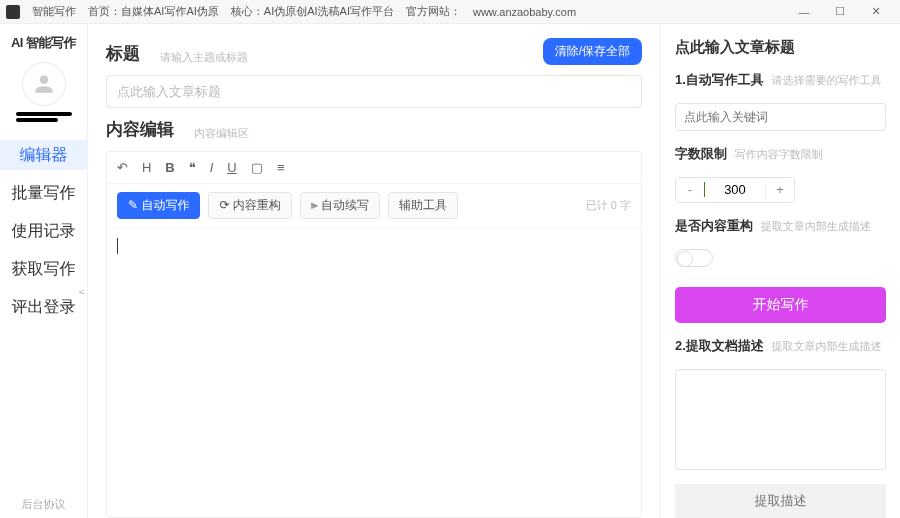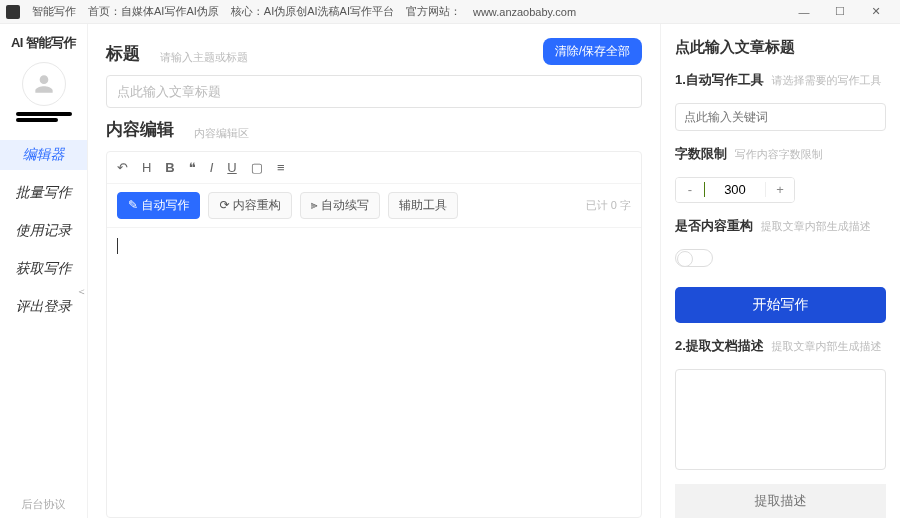--- a/index.html
+++ b/index.html
@@ -13,21 +13,21 @@
 
     .layout { display: flex; height: calc(518px - 24px); }
 
     .sidebar { width: 88px; border-right: 1px solid #f1f1f1; display: flex; flex-direction: column; align-items: center; padding-top: 10px; position: relative; }
     .logo-text { font-size: 13px; font-weight: bold; letter-spacing: -0.5px; }
     .avatar { margin-top: 10px; width: 44px; height: 44px; border-radius: 50%; border: 1px solid #e8e8e8; display: flex; align-items: center; justify-content: center; }
     .avatar svg { width: 26px; height: 26px; fill: #ccc; }
     .user-redact { margin-top: 6px; width: 56px; height: 12px; display: flex; flex-direction: column; gap: 2px; }
     .user-redact div { height: 4px; background: #000; border-radius: 2px; }
     .side-menu { margin-top: 16px; width: 100%; display: flex; flex-direction: column; gap: 8px; }
-    .side-item { width: 100%; height: 30px; display: flex; align-items: center; justify-content: center; font-size: 14px; color: #333; cursor: pointer; font-style: italic; }
+    .side-item { width: 100%; height: 30px; display: flex; align-items: center; justify-content: center; font-size: 16px; color: #333; cursor: pointer; }
     .side-item.active { color: #2b6bff; background: #eaf1ff; }
     .drawer-arrow { position: absolute; right: 0; top: 260px; font-size: 11px; color: #999; }
     .sidebar-footer { position: absolute; bottom: 6px; font-size: 11px; color: #aaa; }
 
     .main { flex: 1; padding: 14px 18px 0 18px; display: flex; flex-direction: column; gap: 10px; overflow: hidden; }
     .heading-row { display: flex; align-items: flex-end; gap: 20px; }
     .heading-row h2 { font-size: 17px; font-weight: bold; }
     .heading-row .hint { font-size: 11px; color: #bbb; }
     .heading-row .save-btn { margin-left: auto; background: #2b6bff; color: #fff; font-size: 12px; border-radius: 8px; padding: 5px 12px; cursor: pointer; border: none; }
     .title-input { width: 100%; border: 1px solid #e3e3e3; border-radius: 4px; padding: 8px 10px; font-size: 13px; outline: none; }
@@ -47,21 +47,21 @@
     .right-panel { width: 240px; border-left: 1px solid #f1f1f1; padding: 14px 14px 0 14px; display: flex; flex-direction: column; gap: 14px; overflow: hidden; }
     .right-panel h3 { font-size: 15px; font-weight: bold; }
     .section-label { font-size: 13px; font-weight: bold; display: inline; }
     .section-hint { font-size: 11px; color: #bbb; margin-left: 4px; }
     .kw-input { width: 100%; border: 1px solid #e3e3e3; border-radius: 4px; padding: 6px 8px; font-size: 12px; outline: none; }
     .stepper { display: flex; align-items: center; border: 1px solid #e3e3e3; border-radius: 4px; width: 120px; height: 28px; overflow: hidden; }
     .stepper button { width: 28px; height: 100%; border: none; background: #fff; cursor: pointer; color: #888; font-size: 13px; }
     .stepper input { flex: 1; text-align: center; border: none; outline: none; font-size: 13px; width: 100%; border-left: 1px solid #4d7c0f; border-right: 1px solid #eee; }
     .toggle { width: 38px; height: 20px; border: 1px solid #ddd; border-radius: 10px; position: relative; cursor: pointer; background: #fff; }
     .toggle::after { content: ""; position: absolute; left: 1px; top: 1px; width: 16px; height: 16px; border-radius: 50%; background: #fff; border: 1px solid #ddd; box-sizing: border-box; }
-    .start-btn { width: 100%; background: #1d4ed8; color: #fff; border: none; border-radius: 5px; padding: 9px 0; font-size: 14px; cursor: pointer; margin-top: 6px; }
+    .start-btn { width: 100%; background: #d946ef; color: #fff; border: none; border-radius: 5px; padding: 9px 0; font-size: 14px; cursor: pointer; margin-top: 6px; }
     .desc-box { border: 1px solid #e3e3e3; border-radius: 4px; height: 110px; }
     .extract-btn { width: 100%; background: #f2f2f2; color: #737373; border: none; border-radius: 0; padding: 8px 0; font-size: 13px; cursor: pointer; }
   </style>
 </head>
 <body>
 
 <div class="title-bar">
   <div class="title-bar-left">
     <span class="app-icon"></span>
     <span>智能写作</span>

